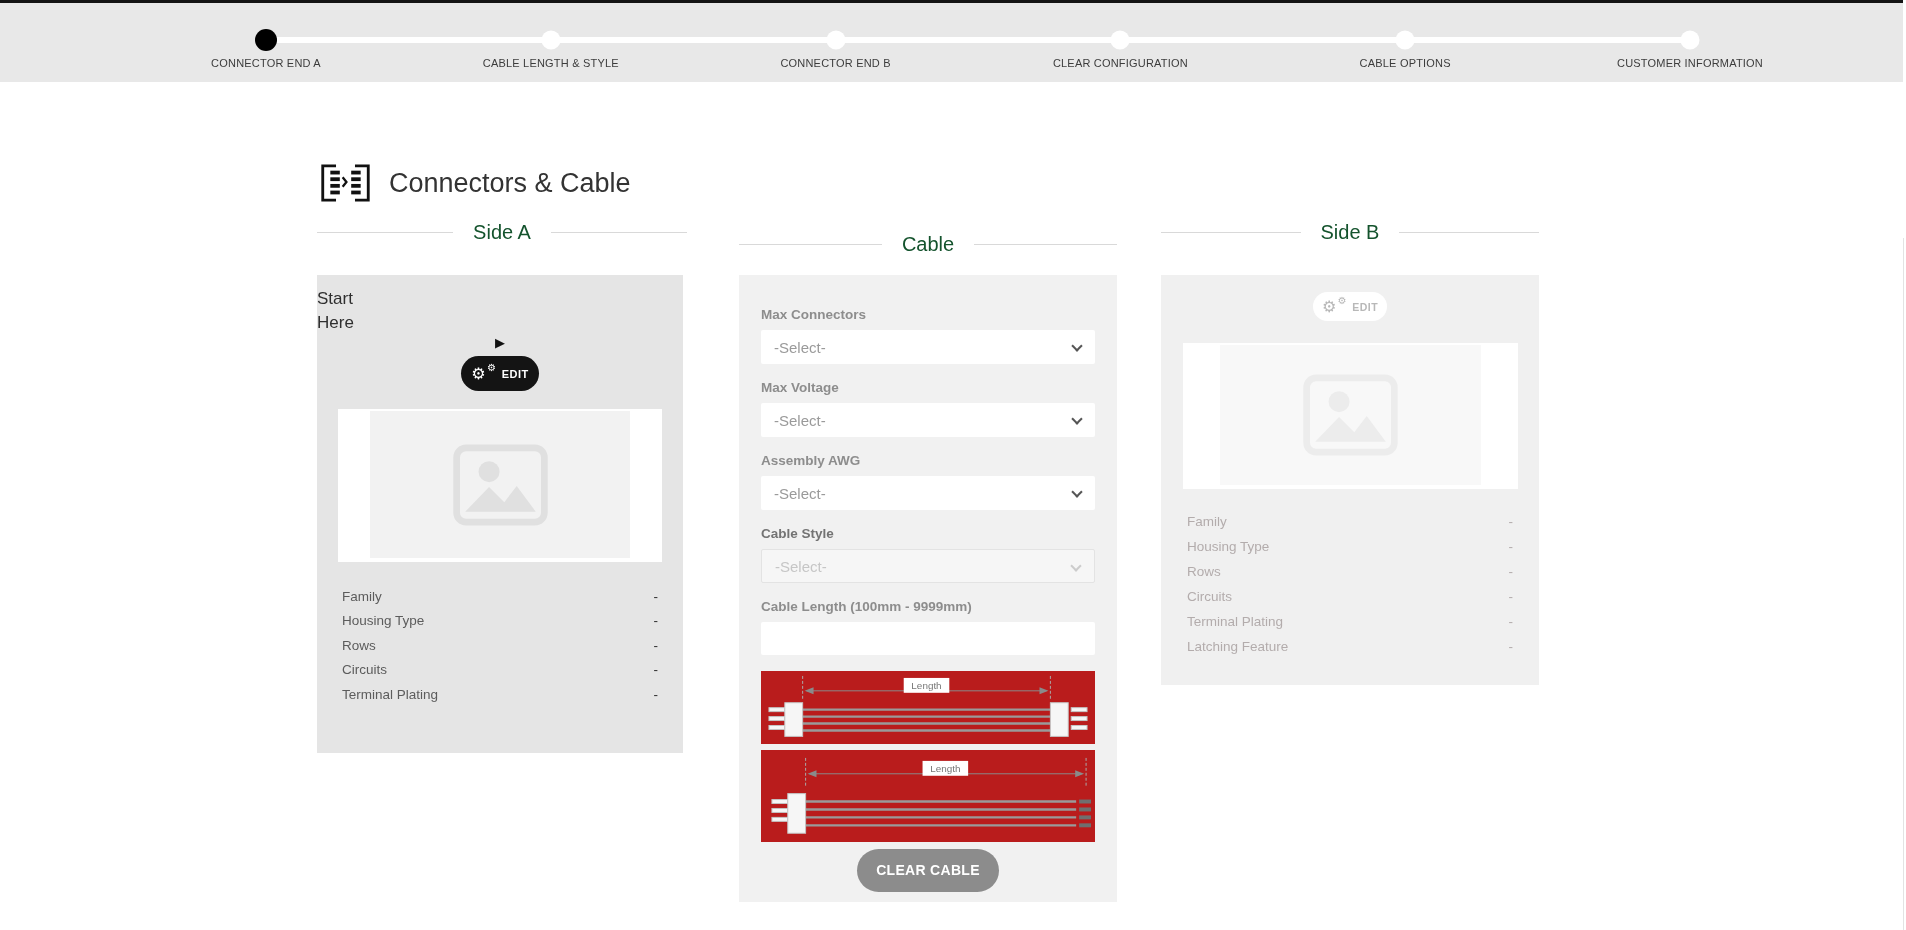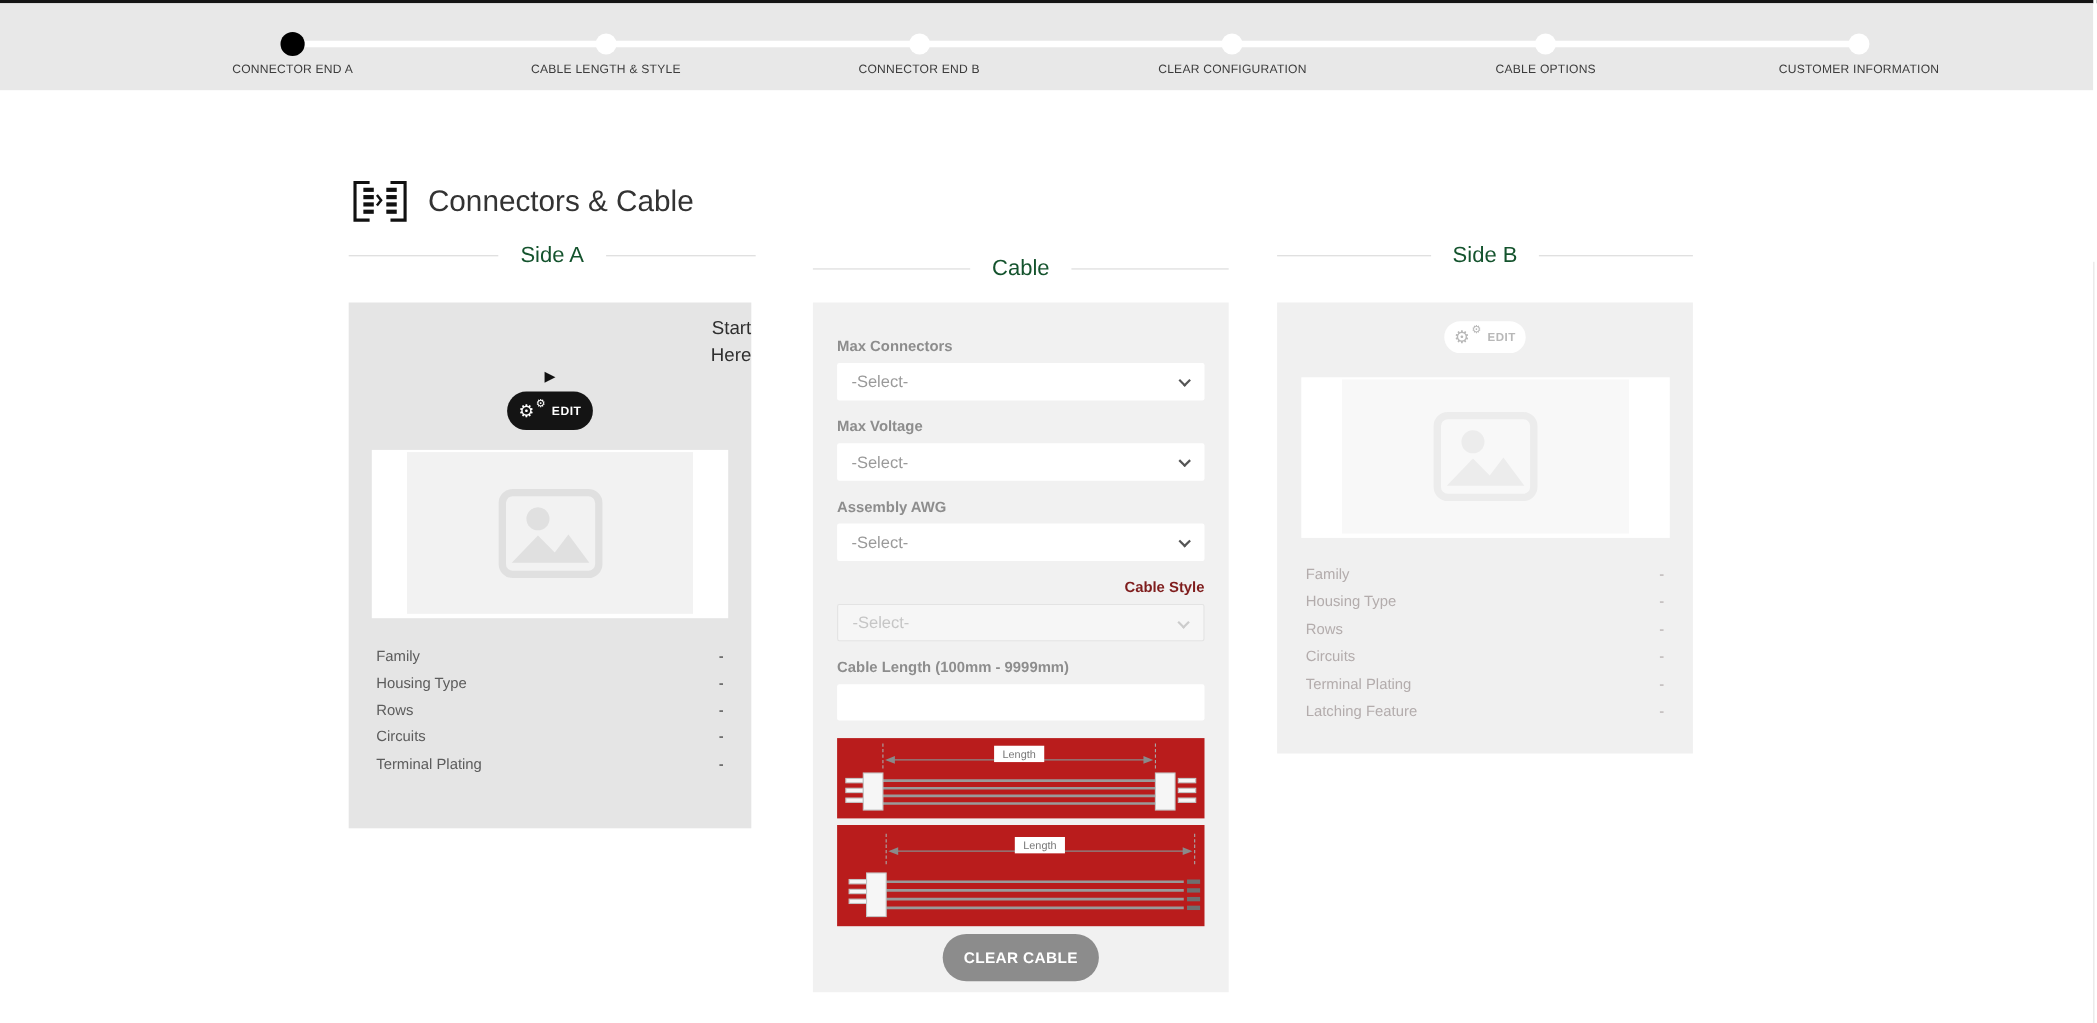--- a/index.html
+++ b/index.html
@@ -39,21 +39,21 @@
   .heading-c { left:739px; width:378px;margin-top:12px; }
   .heading-b { left:1161px; width:378px; }
 
   
   .card { position:absolute; top:275px; }
   .card-a { left:317px; width:366px; height:478px; background:#e5e5e5; padding-top:12px; }
   .card-c { left:739px; width:378px; height:627px; background:#f1f1f1; padding:32px 22px 0; }
   .card-b { left:1161px; width:378px; height:410px; background:#f0f0f0; padding:17px 21px 0; }
 
   
-  .start-hint { text-align:right; font-size:17px; line-height:24px; color:#2f2f2f; }
+  .start-hint { text-align:left; font-size:17px; line-height:24px; color:#2f2f2f; }
   .hint-arrow { text-align:center; font-size:13px; line-height:16px; color:#111;
                 font-family:"DejaVu Sans", sans-serif; }
   .edit-btn { display:flex; align-items:center; justify-content:center; gap:5px;
               margin:5px auto 0; width:78px; height:35px; border:none; border-radius:18px;
               background:#141414; color:#fff; font-size:11px; font-weight:bold;
               letter-spacing:.5px; cursor:pointer; font-family:inherit; }
   .gear-big   { font-family:"DejaVu Sans", sans-serif; font-size:16px; line-height:1; }
   .gear-small { font-family:"DejaVu Sans", sans-serif; font-size:10px; line-height:1;
                 position:relative; top:-6px; margin-left:-4px; }
   .img-frame { margin:18px auto 0; width:324px; height:153px; background:#fff; padding:2px 32px 4px; }
@@ -76,21 +76,21 @@
 
   
   .field { margin-bottom:16px; }
   .field-label { font-size:13.5px; font-weight:bold; color:#8d8d8d; line-height:15px; padding-bottom:8px; }
   .field-control { position:relative; height:34px; background:#fff; border-radius:2px;
                    display:flex; align-items:center; padding:0 34px 0 13px; cursor:pointer; }
   .field-value { font-size:15px; color:#9a9a9a; }
   .chevron-icon { position:absolute; right:14px; top:12px; width:8px; height:8px;
                   border-right:2px solid #555; border-bottom:2px solid #555;
                   transform:rotate(45deg); }
-  .field.disabled .field-label { color:#7f1d1d;text-align:right; }
+  .field.disabled .field-label { color:#737373; }
   .field.disabled .field-control { background:#f6f6f6; border:1px solid #e3e3e3; cursor:default; }
   .field.disabled .field-value { color:#c6c6c6; }
   .field.disabled .chevron-icon { border-color:#ccc; }
   .text-input { display:none; }
   .field.type-text .field-control { height:33px; padding:0 10px; cursor:text; }
   .field.type-text .text-input { display:block; width:100%; border:none; outline:none;
                                  background:transparent; font:15px "Liberation Sans",sans-serif; color:#333; }
   .diagram { width:334px; background:#b91c1c; margin:0 auto 6px; }
   .diagram:first-of-type { margin-top:20px; }
   .diagram svg { display:block; width:100%; }

